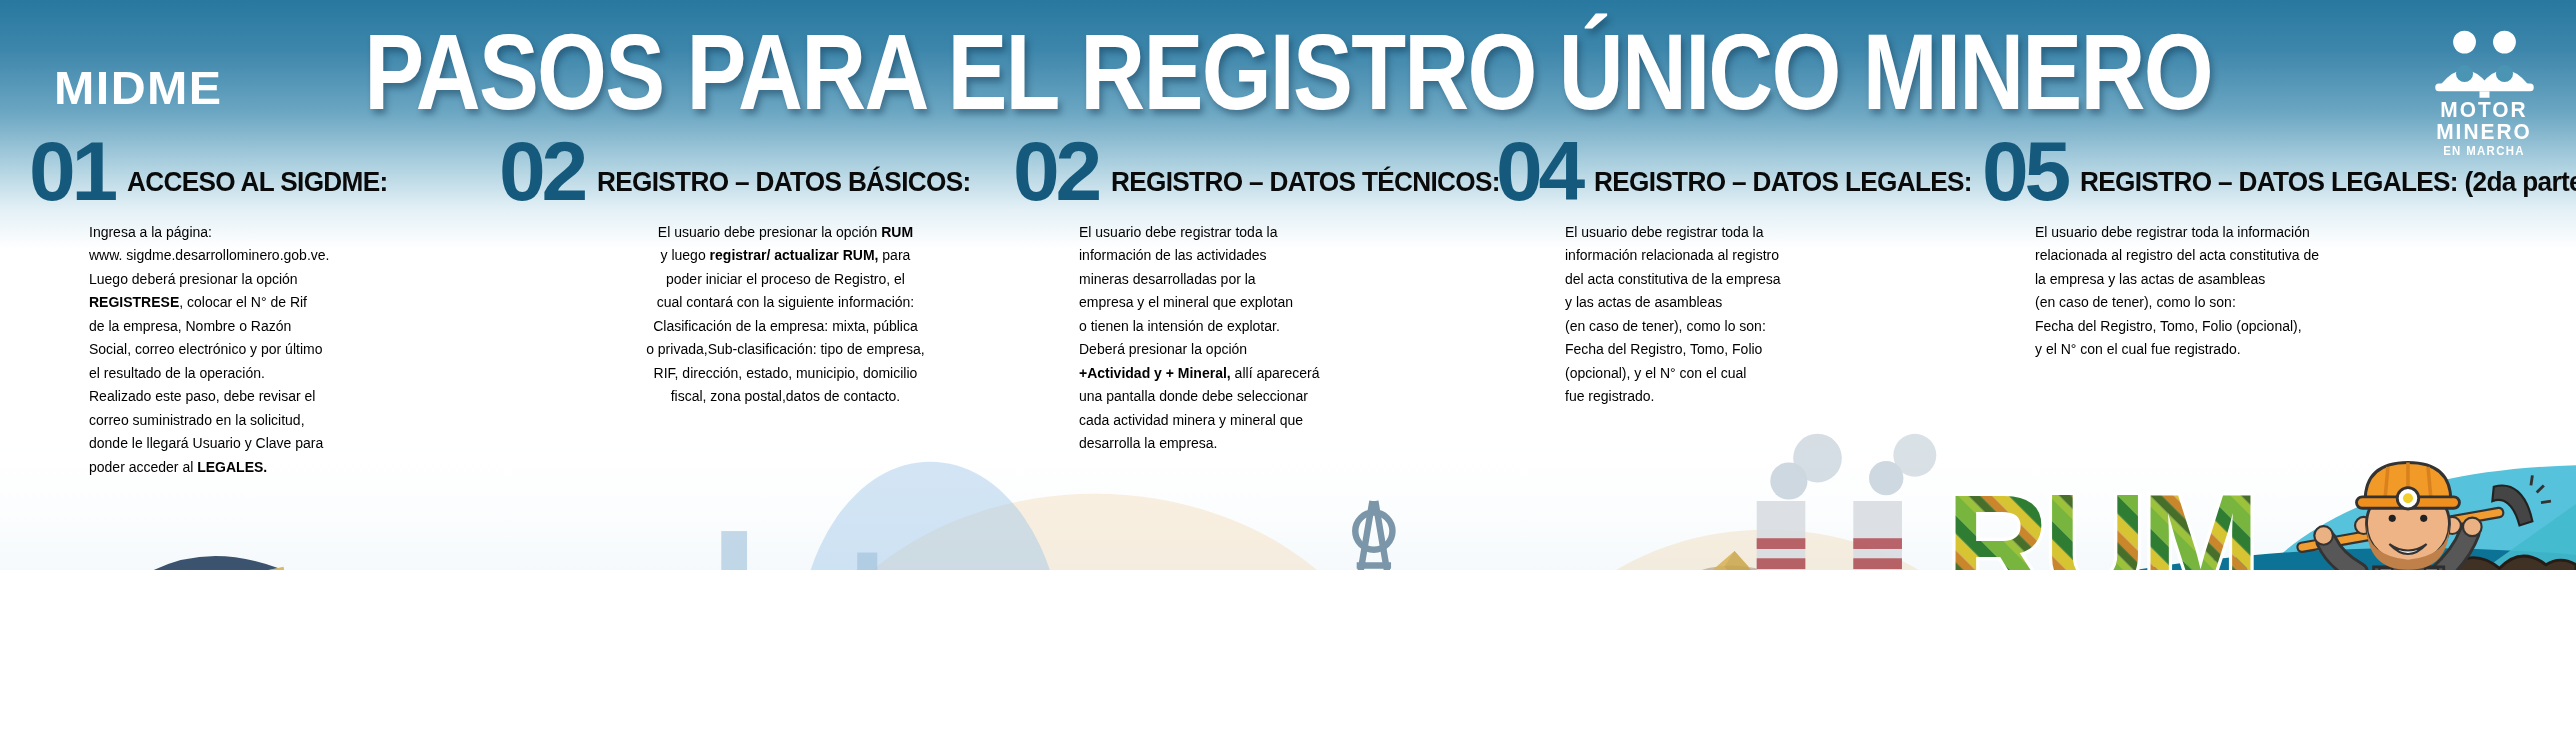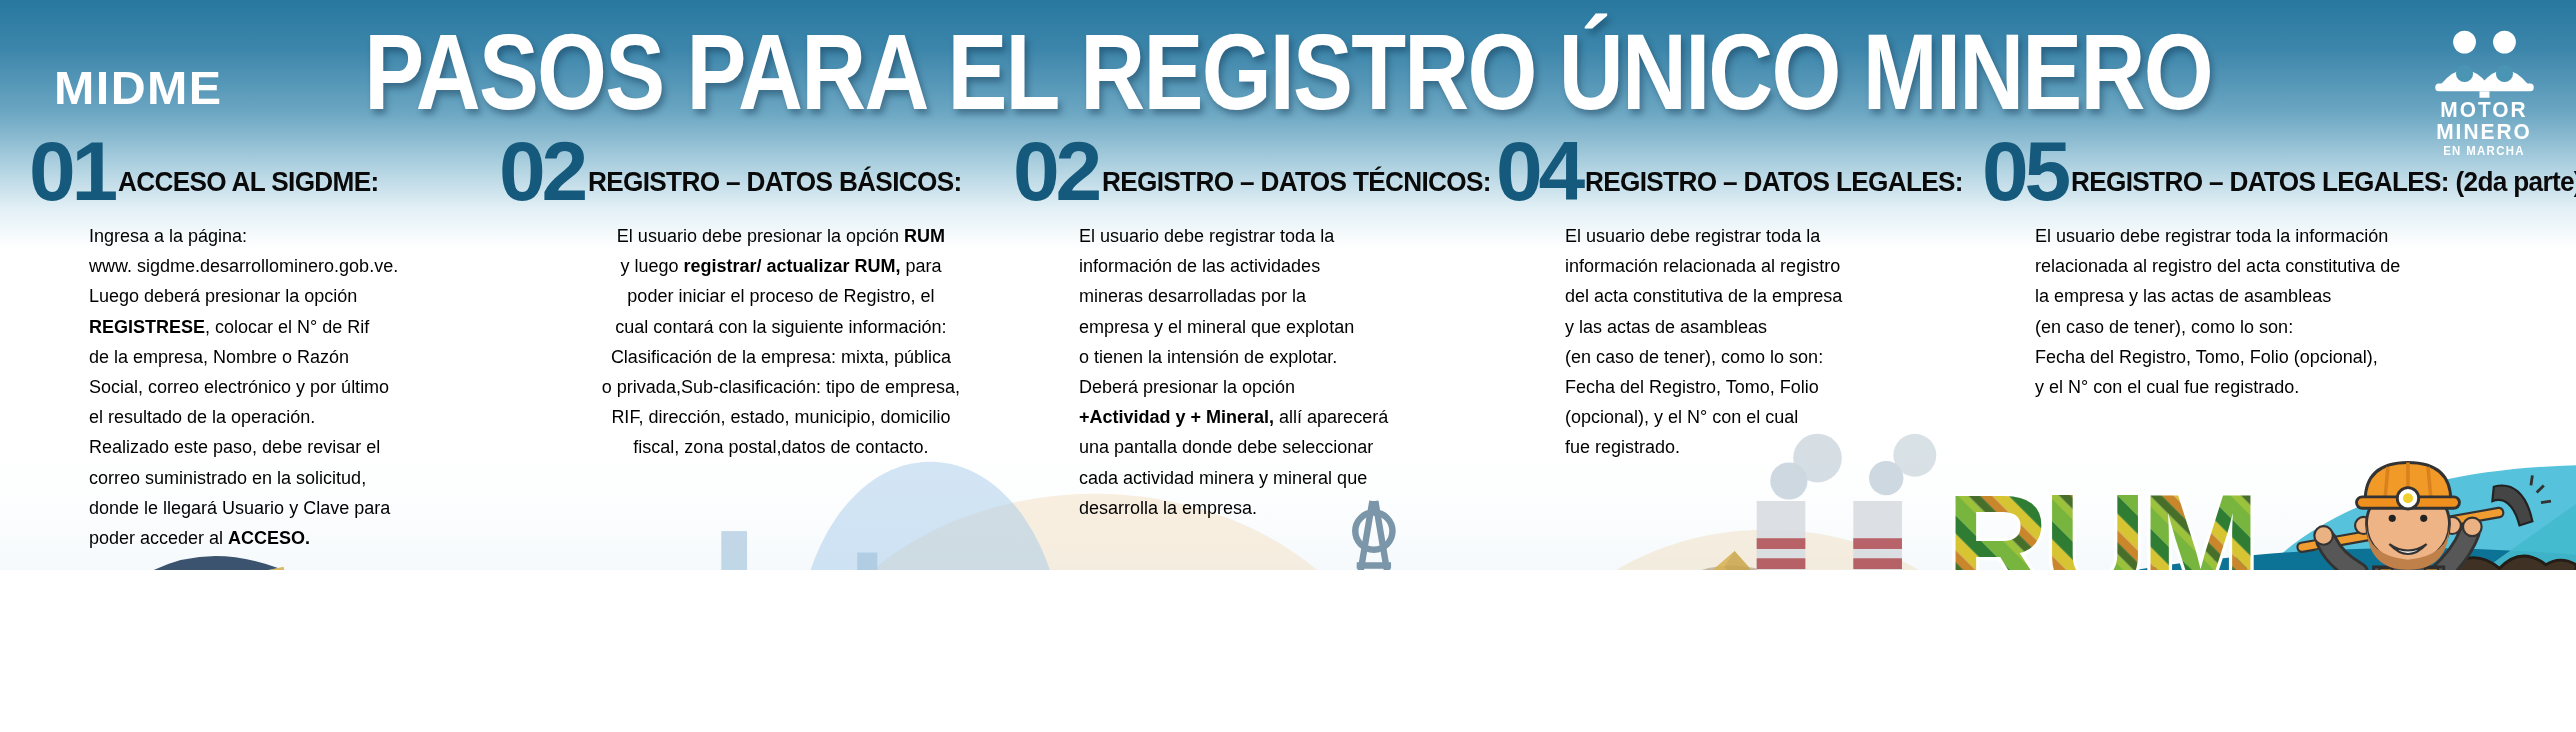--- a/index.html
+++ b/index.html
@@ -18,25 +18,25 @@
          text-shadow:3.6px 5px 7.2px rgba(15,45,70,.4);}
 
   .motor{position:absolute;left:2424px;top:29px;width:120px;color:#fff;text-align:center;line-height:1;}
   .motor svg{display:block;margin:0 auto 1.4px;}
   .motor .l1,.motor .l2{font-size:22px;font-weight:bold;letter-spacing:2.1px;transform:scaleX(.95);transform-origin:center;}
   .motor .l3{font-size:12px;font-weight:bold;letter-spacing:1.4px;margin-top:2.1px;transform:scaleX(.95);transform-origin:center;}
 
   
   .col{position:absolute;top:140px;z-index:2;}
   .c1{left:29px;}  .c2{left:499px;}  .c3{left:1013px;}  .c4{left:1496px;}  .c5{left:1982px;}
-  .head{display:flex;align-items:flex-end;gap:4px;}
+  .head{display:flex;align-items:flex-end;gap:13px;}
   .num{font-size:84px;line-height:.76;font-weight:bold;color:#155a7c;letter-spacing:-4.3px;}
   .stephead{font-size:27px;font-weight:bold;color:#0a0a0a;letter-spacing:-0.7px;padding-bottom:5.7px;
             white-space:nowrap;transform:scaleX(.97);transform-origin:left bottom;}
-  .stepbody{margin-top:17px;font-size:18px;line-height:1.68;color:#000;white-space:pre-line;}
+  .stepbody{margin-top:17px;font-size:14px;line-height:1.68;color:#000;white-space:pre-line;}
   .c1 .stepbody{margin-left:60px;}
   .c2 .stepbody{margin-left:90px;text-align:center;}
   .c3 .stepbody{margin-left:66px;}
   .c4 .stepbody{margin-left:69px;}
   .c5 .stepbody{margin-left:53px;}
 
   
   .scene{position:absolute;left:0;top:0;width:2576px;height:733px;z-index:1;pointer-events:none;}
 
   
@@ -229,21 +229,21 @@
     <div class="stepbody">Ingresa a la página:
 www. sigdme.desarrollominero.gob.ve.
 Luego deberá presionar la opción
 <b>REGISTRESE</b>, colocar el N° de Rif
 de la empresa, Nombre o Razón
 Social, correo electrónico y por último
 el resultado de la operación.
 Realizado este paso, debe revisar el
 correo suministrado en la solicitud,
 donde le llegará Usuario y Clave para
-poder acceder al <b>ACCESO.</b></div>
+poder acceder al <b>LEGALES.</b></div>
   </div>
 
   <div class="col c2">
     <div class="head">
       <span class="num">02</span>
       <span class="stephead">REGISTRO – DATOS BÁSICOS:</span>
     </div>
     <div class="stepbody">El usuario debe presionar la opción <b>RUM</b>
 y luego <b>registrar/ actualizar RUM,</b> para
 poder iniciar el proceso de Registro, el

